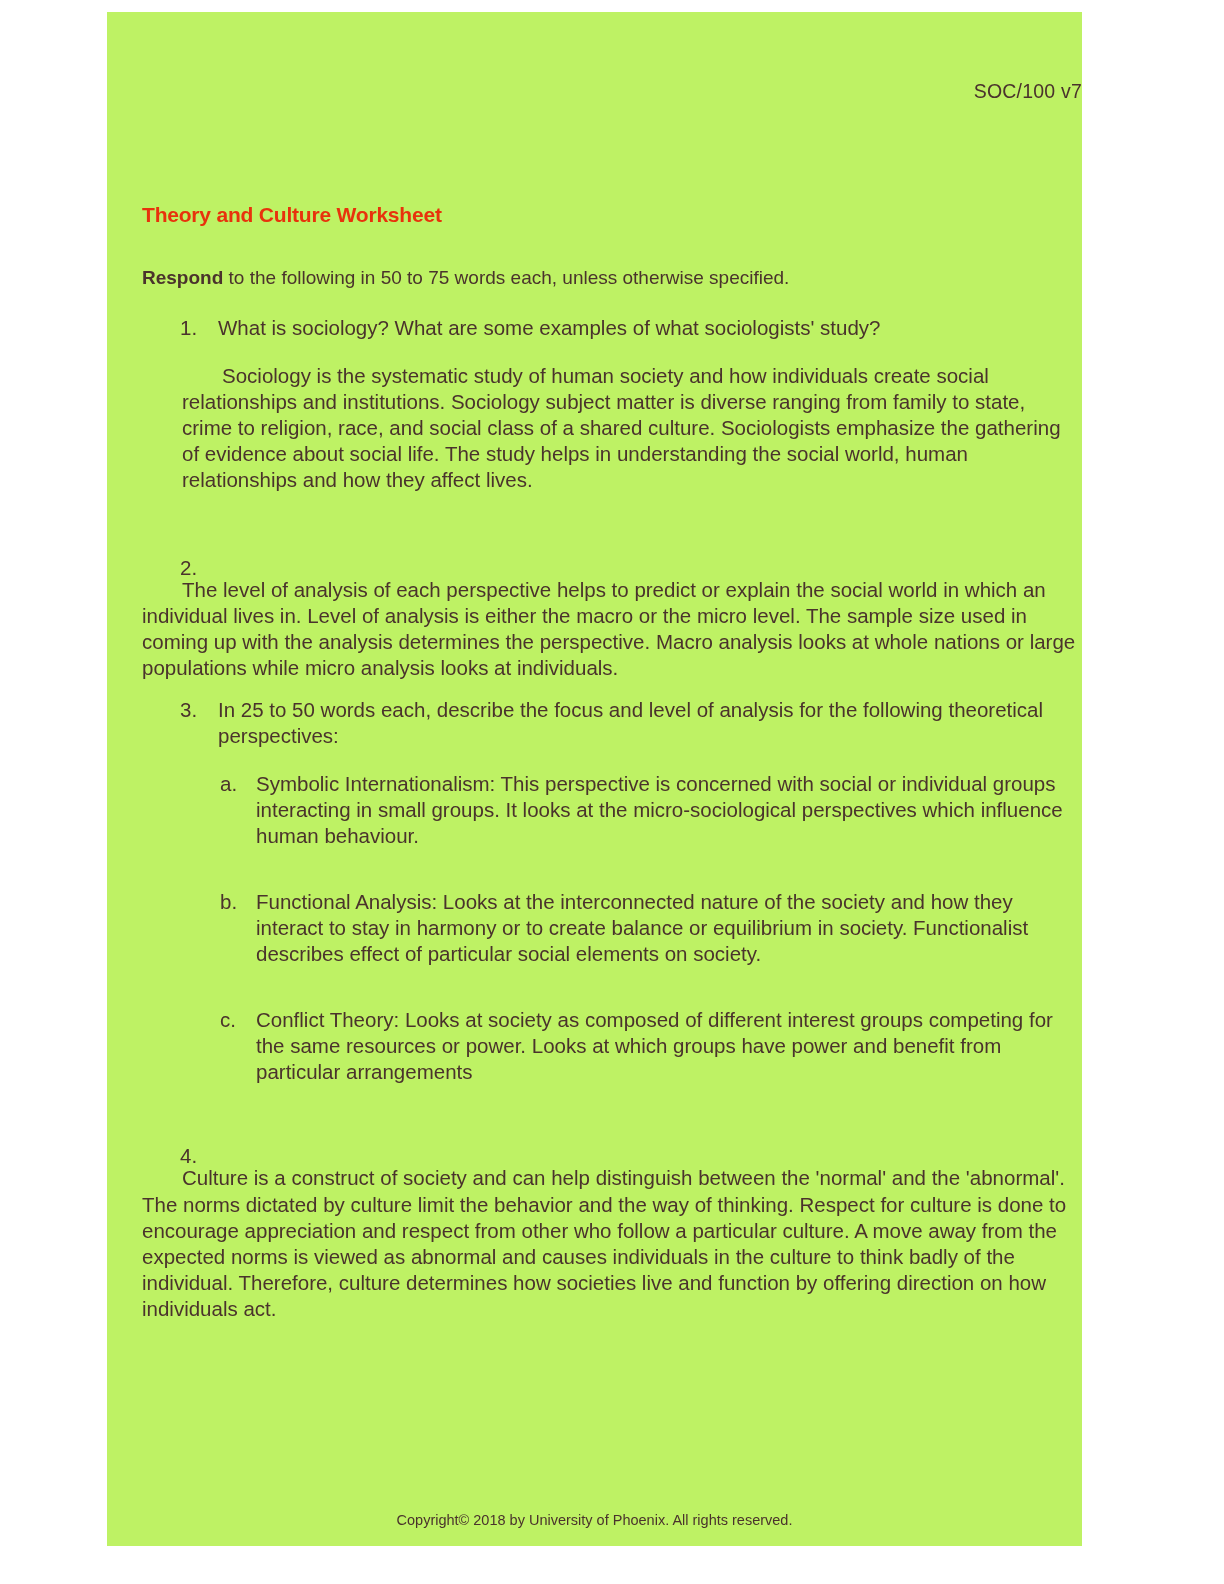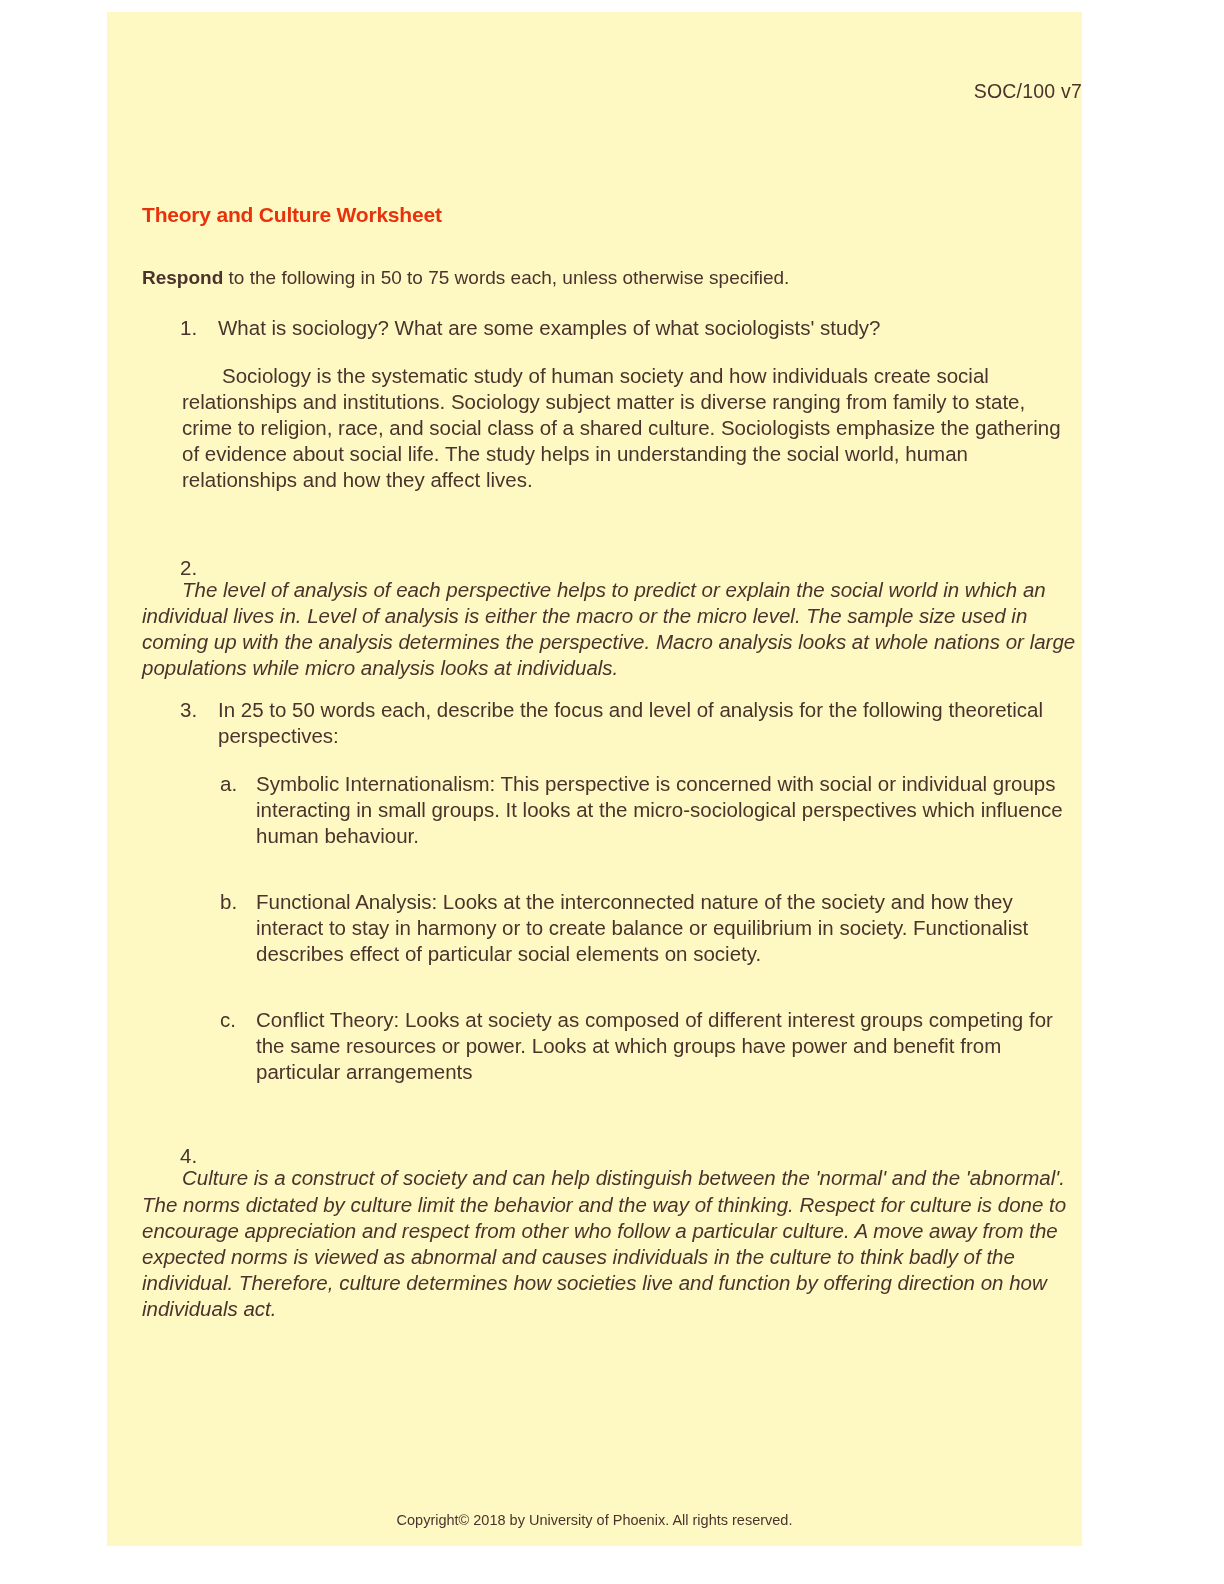--- a/index.html
+++ b/index.html
@@ -15,21 +15,21 @@
     overflow: hidden;
   }
 
   
   #page {
     position: absolute;
     left: 107px;
     top: 12px;
     width: 975px;
     height: 1534px;
-    background: #fef9c3;
+    background: #bef264;
     overflow: hidden;
   }
 
   
   #running-head {
     position: absolute;
     top: 68px;
     right: 0px;
     font-size: 19.5px;
     color: #4a332c;
@@ -114,21 +114,20 @@
     margin: 0;
     text-indent: 40px;
   }
   .answer.indent-wide {
     padding-left: 40px;
     width: 890px;
   }
   .answer.indent-flush {
     padding-left: 0px;
     width: 944px;
-    font-style: italic;
   }
 
   .gap-sm  { height: 16px; }
   .gap-md  { height: 34px; }
   .gap-lg  { height: 52px; }
   .gap-xl  { height: 62px; }
 
   #footer {
     position: absolute;
     left: 0;

